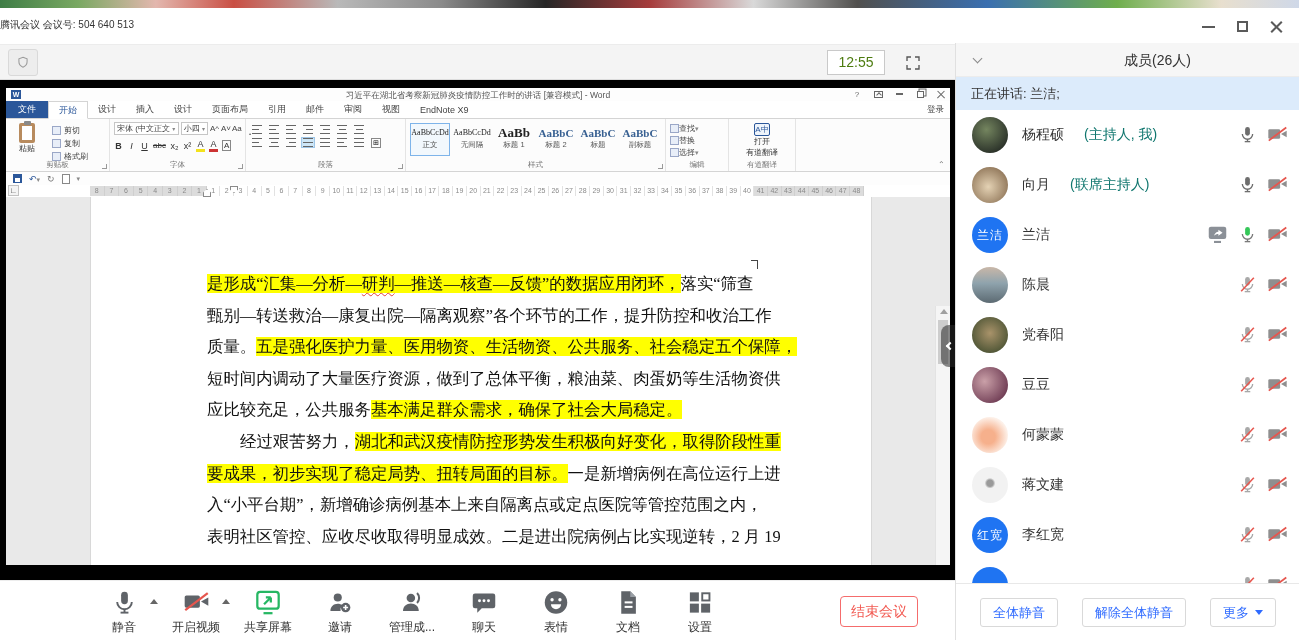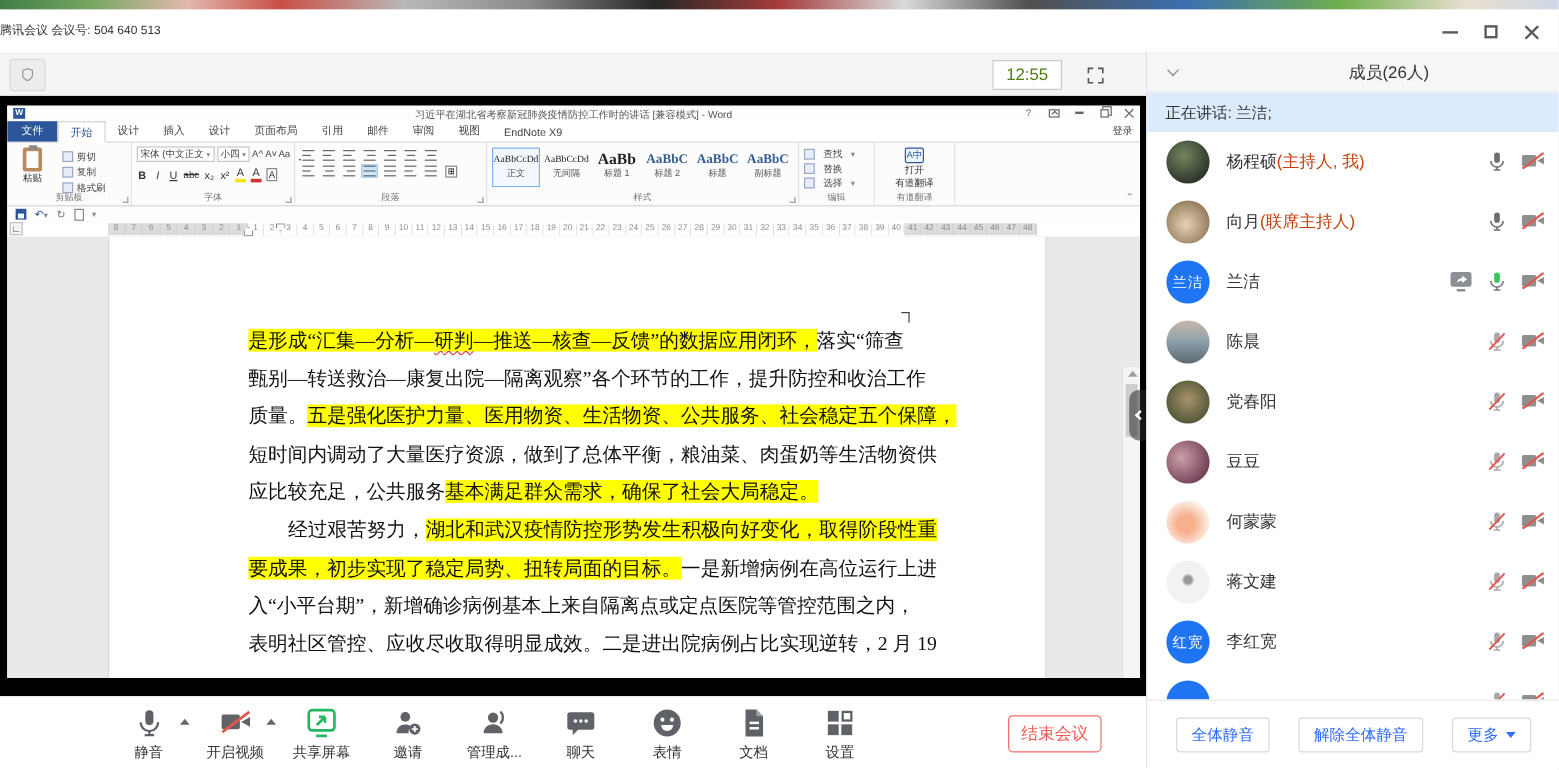--- a/index.html
+++ b/index.html
@@ -89,21 +89,21 @@
   .bars.dot::before{content:"•"; font-size:6px; color:#555; position:relative; left:-3px; top:-3px; }
   .g-styles { width:260px; }
   .chips { display:flex; gap:2px; overflow:hidden; height:34px; padding-top:1px; }
   .chip { width:40px; flex:0 0 auto; border:1px solid transparent; display:flex; flex-direction:column; align-items:center; justify-content:flex-start; padding-top:2px; }
   .chip.sel { border-color:#7eb4ea; background:#f2f8fd; }
   .chip .prev { font-family:"Liberation Serif",serif; font-size:8px; color:#222; line-height:14px; white-space:nowrap; }
   .chip.h1 .prev { font-size:13px; font-weight:bold; }
   .chip.h2 .prev { font-size:11px; font-weight:bold; color:#365f91; }
   .chip .cname { font-size:7.5px; color:#555; white-space:nowrap; }
   .g-edit { width:63px; font-size:8px; color:#444; }
-  .erow { display:flex; align-items:center; gap:7px; margin-top:1px; }
+  .erow { display:flex; align-items:center; gap:0; margin-top:1px; }
   .g-youdao { width:67px; }
   .ydbtn { display:flex; flex-direction:column; align-items:center; font-size:8px; color:#333; padding-top:1px; }
   .ic-yd { width:16px; height:13px; border:1px solid #2b579a; color:#2b579a; font-size:8px; line-height:11px; text-align:center; border-radius:2px; background:#eef4fb; }
   .rib-collapse { position:absolute; right:4px; bottom:2px; width:8px; height:8px; color:#777; font-size:8px; line-height:8px; }
 
   .w-qat { height:13px; display:flex; align-items:center; gap:7px; padding-left:7px; background:#fdfdfd; font-size:9px; color:#2b579a; }
   .ic-save { width:9px; height:9px; background:#2b579a; position:relative; }
   .ic-save::after{content:"";position:absolute;left:2px;bottom:1px;width:5px;height:4px;background:#fff;}
   .ic-prev { width:8px; height:10px; border:1px solid #888; background:#fff; }
   .qcar { color:#888; font-size:7px; }
@@ -152,21 +152,21 @@
   .avatar { position:absolute; left:16px; top:7px; width:36px; height:36px; border-radius:50%; }
   .avatar.txt { background:#1f74f2; color:#fff; font-size:12px; display:flex; align-items:center; justify-content:center; letter-spacing:1px; }
   .g1{background:radial-gradient(circle at 40% 35%,#74855f,#2c332a 75%);}
   .g2{background:radial-gradient(circle at 45% 55%,#e4d2b4,#8d7356 80%);}
   .g3{background:linear-gradient(180deg,#c9b7a8 0%,#8fa3ad 45%,#5c6a72 100%);}
   .g4{background:radial-gradient(circle at 50% 45%,#a9936a,#4a5233 80%);}
   .g5{background:radial-gradient(circle at 35% 40%,#caa0a8,#6d3a52 80%);}
   .g6{background:radial-gradient(circle at 45% 55%,#f6b08c 25%,#fdf0e8 70%);}
   .g7{background:radial-gradient(circle at 50% 45%,#9a9a9a 12%,#f2f2f2 20%);}
   .m-name { position:absolute; left:66px; top:16px; font-size:14px; color:#333; white-space:nowrap; }
-  .m-role { color:#c2410c; }
+  .m-role { color:#0f766e;margin-left:20px; }
   .m-icons { position:absolute; right:12px; top:14px; display:flex; gap:9px; align-items:center; }
   .sicon { width:21px; height:21px; display:flex; align-items:center; justify-content:center; }
   .sb-footer { position:absolute; left:0; bottom:0; width:344px; height:57px; border-top:1px solid #e8e8e8; background:#fff; display:flex; align-items:center; justify-content:center; gap:24px; }
   .fbtn { height:29px; border:1px solid #d9d9d9; border-radius:3px; background:#fff; color:#2f6bff; font-size:13px; padding:0 12px; line-height:27px; display:flex; align-items:center; gap:6px; }
   .caret-down-b { width:0; height:0; border-left:4px solid transparent; border-right:4px solid transparent; border-top:5px solid #2f6bff; }
 </style>
 </head>
 <body>
 
 <div id="app">

